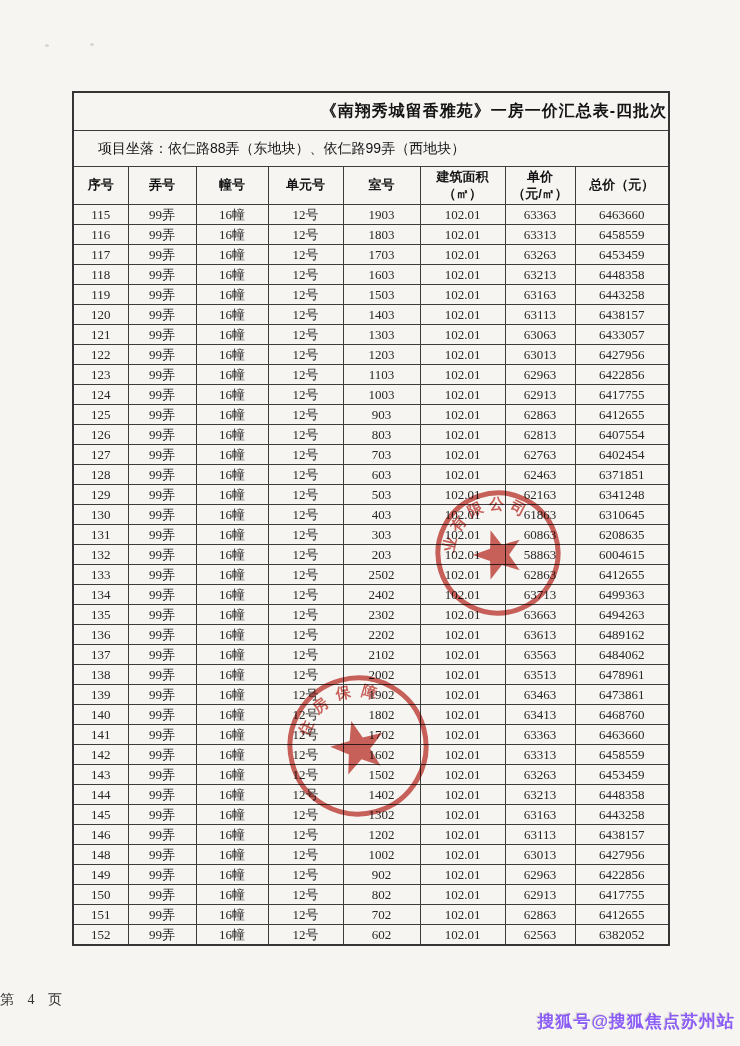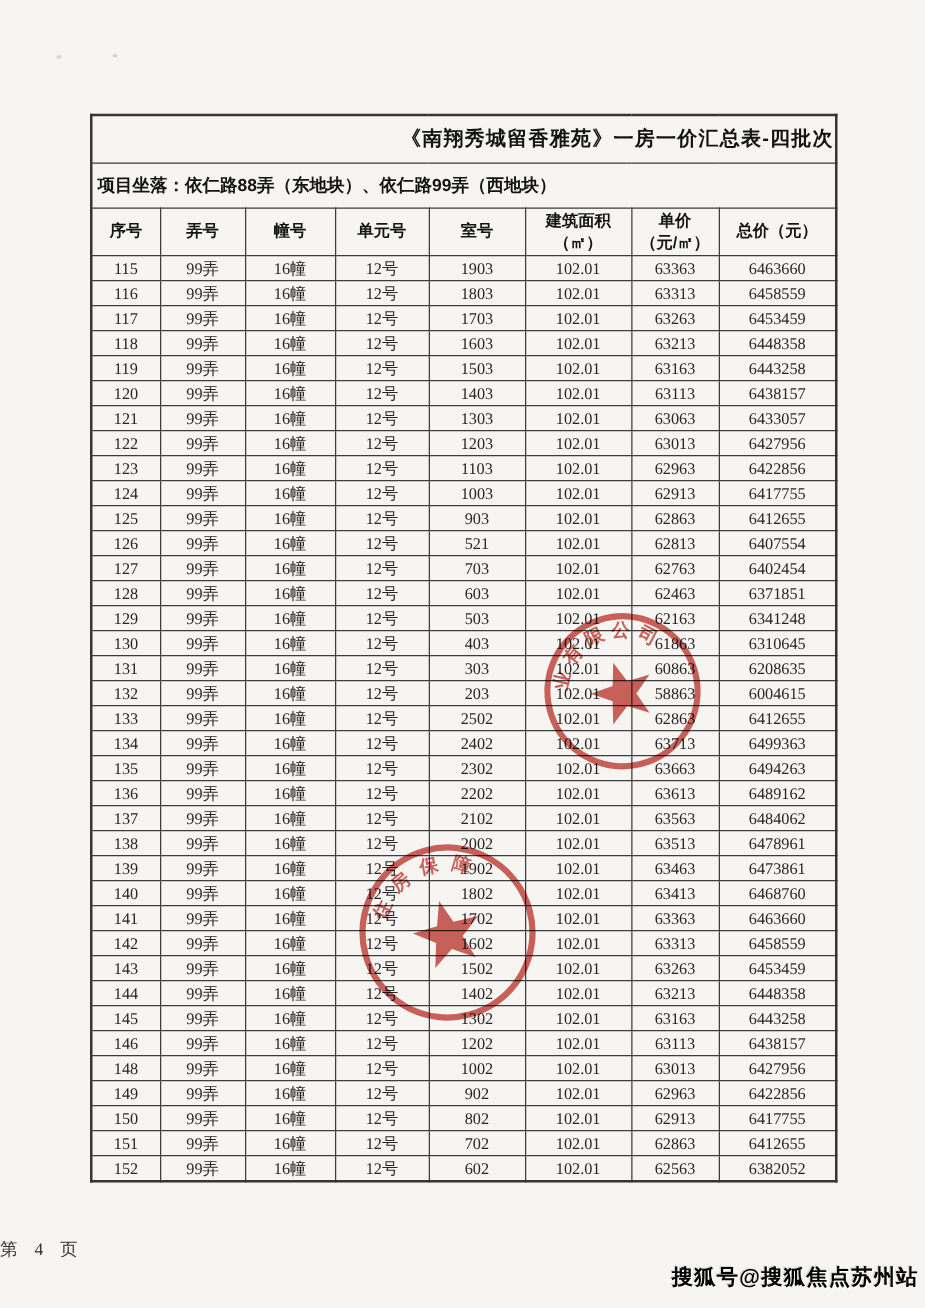--- a/index.html
+++ b/index.html
@@ -19,22 +19,22 @@
   .sheet-table td,.sheet-table th{
     border:1px solid #3d3d3d;
     overflow:hidden;white-space:nowrap;
   }
   .sheet-table{border:2px solid #353535;}
   .title-cell{
     height:35px;text-align:right;font-weight:bold;font-size:16px;
     letter-spacing:1px;color:#141414;
   }
   .subtitle-cell{
-    height:33px;text-align:left;font-weight:bold;font-size:14px;
-    padding-left:4px;color:#141414;
+    height:33px;text-align:left;font-weight:normal;font-size:14px;
+    padding-left:24px;color:#141414;
   }
   #header-row th{
     height:35px;font-weight:bold;font-size:13px;text-align:center;
     white-space:pre-line;line-height:1.25;vertical-align:middle;color:#141414;
     font-family:"Liberation Sans","DejaVu Sans",sans-serif;
   }
   #table-body td{
     height:18px;font-size:13px;text-align:center;vertical-align:middle;
     font-family:"Liberation Serif","DejaVu Serif",serif;
     color:#262626;line-height:1;padding:0;
@@ -48,21 +48,21 @@
     font-family:"Liberation Sans","DejaVu Sans",sans-serif;font-weight:bold;
   }
 
   .page-footer{
     position:absolute;left:0;right:72px;top:991px;
     font-size:14px;letter-spacing:5px;color:#333;
     font-family:"Liberation Serif","DejaVu Serif",serif;
   }
   .watermark{
     position:absolute;right:5px;top:1010px;
-    font-size:17px;font-weight:bold;color:#000000;
+    font-size:17px;font-weight:bold;color:#8b5cf6;
     text-shadow:1px 1px 0 #ffffff,-1px -1px 0 #d8d5d0;
     letter-spacing:1px;
   }
 </style>
 </head>
 <body>
 
 <div class="scan-dot" style="left:45px;top:44px;"></div>
 <div class="scan-dot" style="left:90px;top:43px;"></div>
 
@@ -206,21 +206,21 @@
         <td>903</td>
         <td>102.01</td>
         <td>62863</td>
         <td>6412655</td>
       </tr>
       <tr>
         <td>126</td>
         <td>99弄</td>
         <td>16幢</td>
         <td>12号</td>
-        <td>521</td>
+        <td>803</td>
         <td>102.01</td>
         <td>62813</td>
         <td>6407554</td>
       </tr>
       <tr>
         <td>127</td>
         <td>99弄</td>
         <td>16幢</td>
         <td>12号</td>
         <td>703</td>

